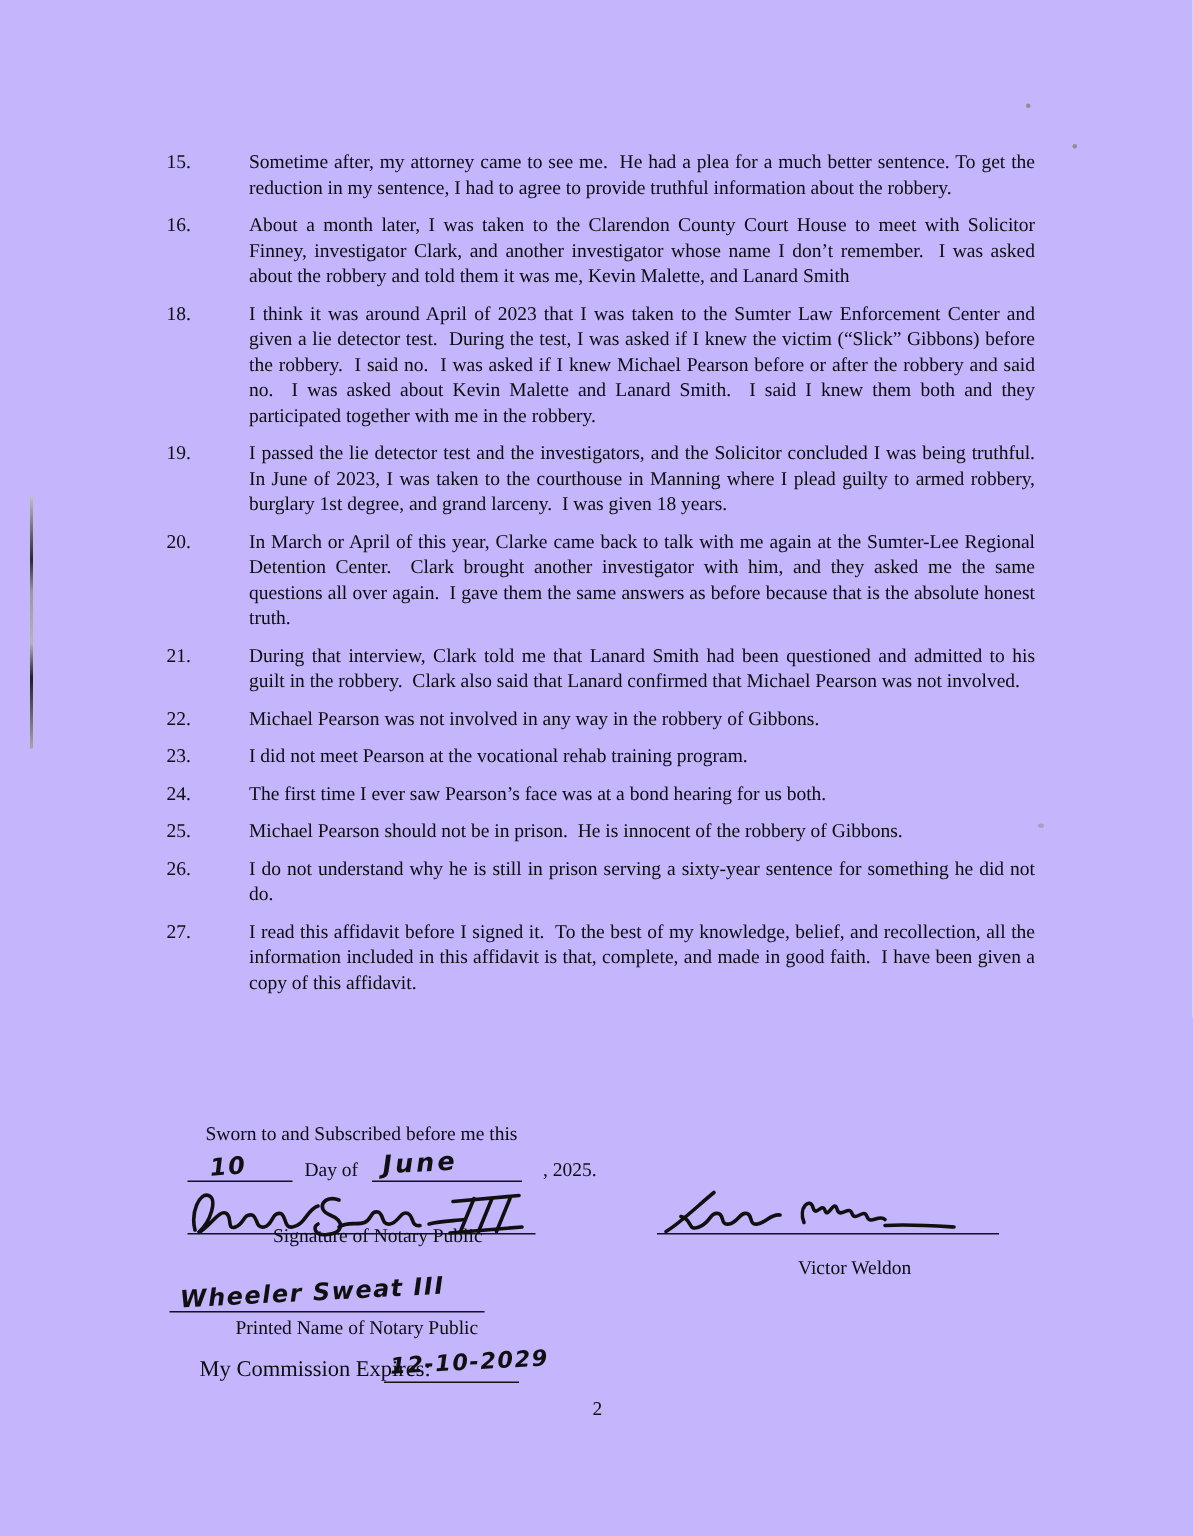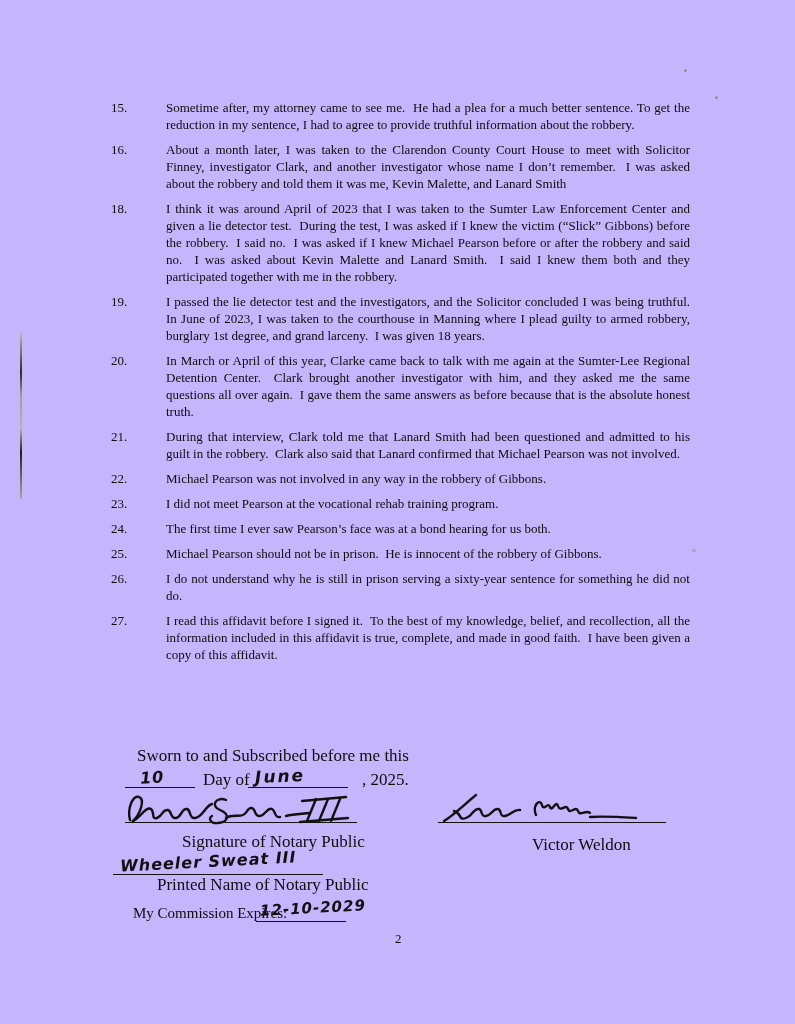--- a/index.html
+++ b/index.html
@@ -15,21 +15,21 @@
   
   .items{
     position:absolute;left:137px;top:99px;width:553px;
     font-size:13px;line-height:17px;
   }
   .item{position:relative;margin:0 0 8px 0;}
   .item .num{position:absolute;left:-26px;top:0;width:26px;white-space:nowrap;}
   .item .txt{text-align:justify;white-space:pre-wrap;margin-left:29px;}
   
   .abs{position:absolute;white-space:nowrap;}
-  .doc-small{font-size:17px;line-height:16px;}
+  .doc-small{font-size:13px;line-height:16px;}
   .blank-line{position:absolute;border-bottom:1.6px solid #141414;height:0;}
   .hand{
     font-family:"DejaVu Sans", sans-serif;
     font-style:italic;font-weight:bold;color:#101010;
   }
   .hand-day{font-size:16px;transform:rotate(-4deg);letter-spacing:1px;}
   .hand-month{font-size:17px;transform:rotate(-3deg);letter-spacing:2px;}
   .hand-printed{font-size:16px;transform:rotate(-3deg);letter-spacing:1px;}
   .hand-date{font-size:15px;transform:rotate(-3deg);letter-spacing:1px;}
   .sig-svg{position:absolute;overflow:visible;}
@@ -92,21 +92,21 @@
       <div class="item">
         <span class="num">25.</span>
         <div class="txt">Michael Pearson should not be in prison.  He is innocent of the robbery of Gibbons.</div>
       </div>
       <div class="item">
         <span class="num">26.</span>
         <div class="txt">I do not understand why he is still in prison serving a sixty-year sentence for something he did not do.</div>
       </div>
       <div class="item">
         <span class="num">27.</span>
-        <div class="txt">I read this affidavit before I signed it.  To the best of my knowledge, belief, and recollection, all the information included in this affidavit is true, complete, and made in good faith.  I have been given a copy of this affidavit.</div>
+        <div class="txt">I read this affidavit before I signed it.  To the best of my knowledge, belief, and recollection, all the information included in this affidavit is that, complete, and made in good faith.  I have been given a copy of this affidavit.</div>
       </div>
     </div>
 
   <div class="abs doc-small" style="left:137px;top:748px;">Sworn to and Subscribed before me this</div>
 
   <div class="blank-line" style="left:125px;top:787px;width:70px;"></div>
   <div class="abs hand hand-day" style="left:140px;top:768px;">10</div>
   <div class="abs doc-small" style="left:203px;top:772px;">Day of</div>
   <div class="blank-line" style="left:248px;top:787px;width:100px;"></div>
   <div class="abs hand hand-month" style="left:255px;top:766px;">June</div>
@@ -117,21 +117,21 @@
     <path d="M100,8 C90,4 84,14 94,18 C104,22 103,30 92,31 C84,32 82,26 86,24"></path>
     <path d="M100,26 C106,22 112,25 117,23 C122,21 121,15 126,16 C130,17 128,25 134,24 C140,23 141,15 146,17 C150,19 148,26 154,25"></path>
     <path d="M160,24 C168,22 176,22 184,21"></path>
     <path d="M190,7 L181,29"></path>
     <path d="M202,7 L193,29"></path>
     <path d="M214,7 L205,29"></path>
     <path d="M176,9 L220,5"></path>
     <path d="M174,30 L222,26"></path>
   </svg>
   <div class="blank-line" style="left:125px;top:822px;width:232px;"></div>
-  <div class="abs doc-small" style="left:182px;top:834px;">Signature of Notary Public</div>
+  <div class="abs doc-small" style="left:182px;top:816px;">Signature of Notary Public</div>
 
   <svg class="sig-svg" style="left:440px;top:793px;" width="200" height="30" viewBox="0 0 200 30" role="img" aria-label="Victor Weldon">
     <path d="M4,28 C14,22 26,10 36,2"></path>
     <path d="M14,18 C22,20 18,28 26,25 C34,22 33,15 39,16 C43,17 40,24 46,23 C52,22 53,15 58,16 C62,17 59,24 65,23 C71,22 74,16 80,17"></path>
     <path d="M96,22 C92,12 100,5 102,12 C104,19 108,8 110,14 C112,20 116,6 118,13 C120,20 126,10 128,16 C130,22 136,12 138,18 C140,24 146,16 150,20"></path>
     <path d="M150,24 C165,23 180,24 196,25"></path>
   </svg>
   <div class="blank-line" style="left:438px;top:822px;width:228px;"></div>
   <div class="abs doc-small" style="left:532px;top:825px;margin-top:12px;">Victor Weldon</div>
 

